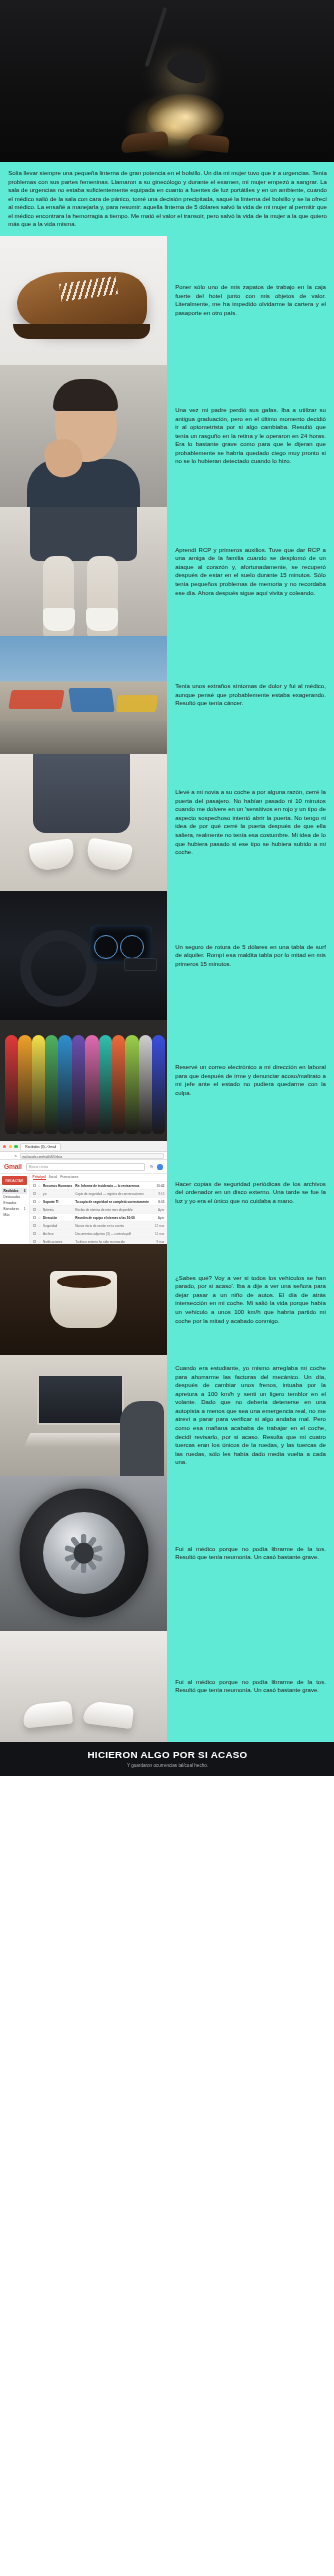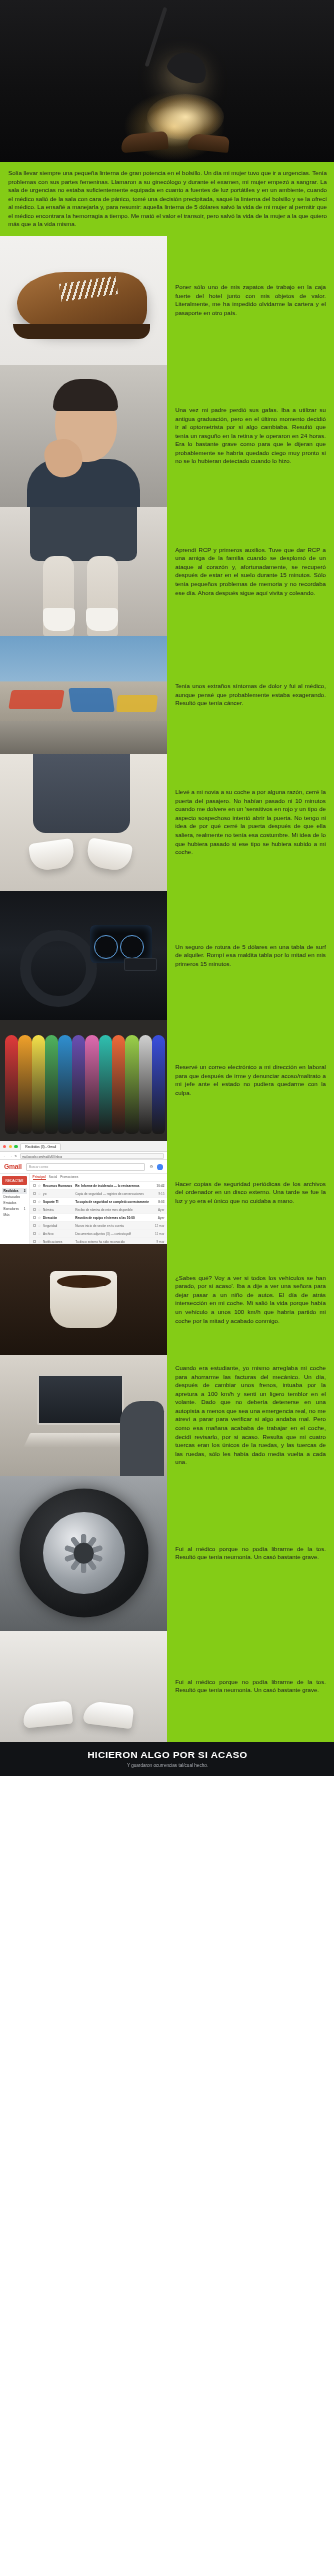--- a/index.html
+++ b/index.html
@@ -5,21 +5,21 @@
   * { box-sizing: border-box; }
   html, body {
     margin: 0;
     padding: 0;
     background: #ffffff;
     font-family: "Liberation Sans", sans-serif;
   }
   #page {
     width: 335px;
     margin: 0 auto;
-    background: #84cc16;
+    background: #5eead4;
     position: relative;
   }
   
   .row {
     display: flex;
     width: 335px;
     align-items: stretch;
   }
   .row .pic {
     width: 167px;

